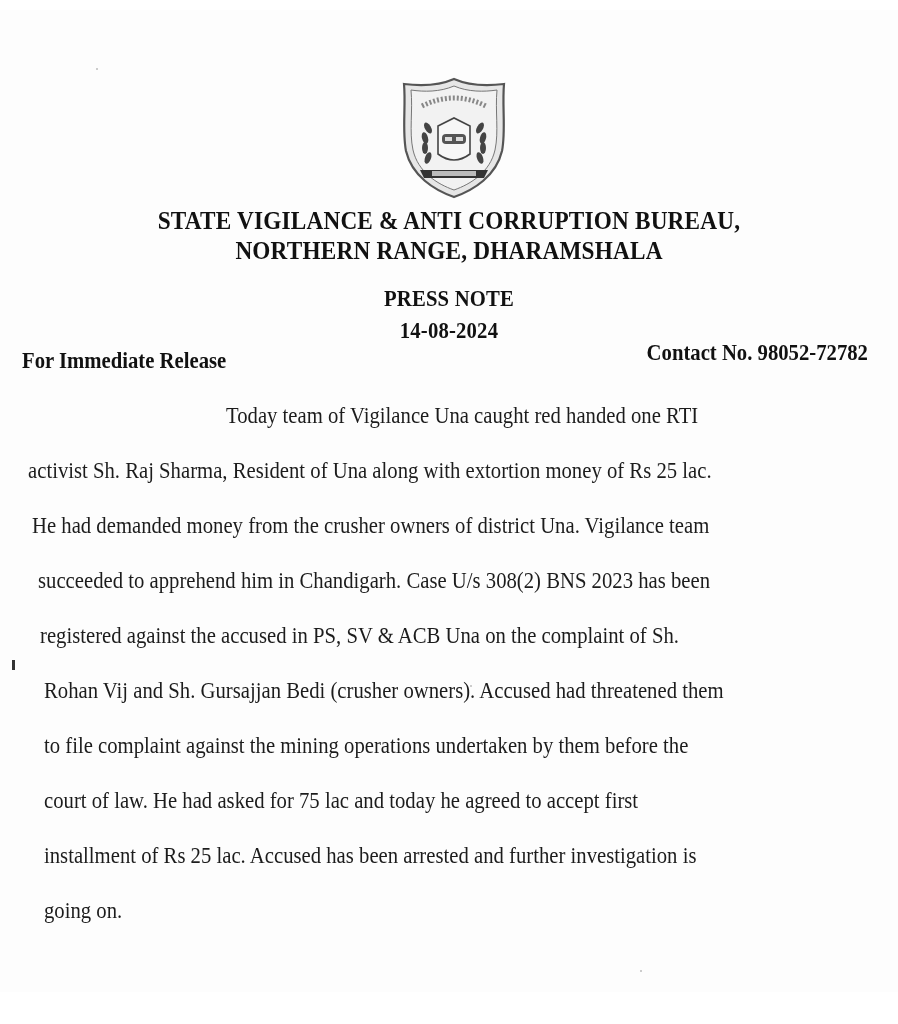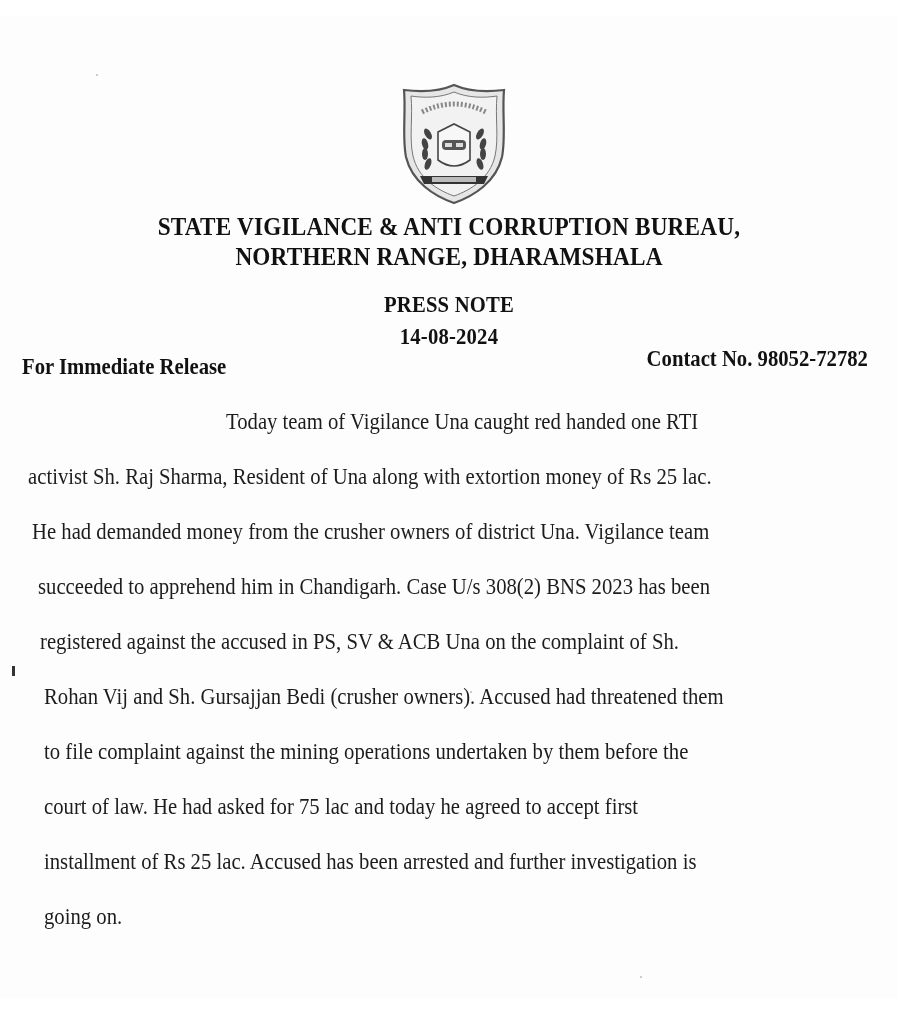--- a/index.html
+++ b/index.html
@@ -10,21 +10,21 @@
     body {
       width: 898px;
       height: 1024px;
       position: relative;
       overflow: hidden;
       font-family: "Liberation Serif", "DejaVu Serif", serif;
       color: #1a1a1a;
     }
     .page {
       position: absolute;
-      left: 0; top: 16px;
+      left: 0; top: 10px;
       width: 898px;
       height: 982px;
       background: #fdfdfd;
     }
     .logo {
       position: absolute;
       left: 398px;
       top: 66px;
       width: 112px;
       height: 124px;

